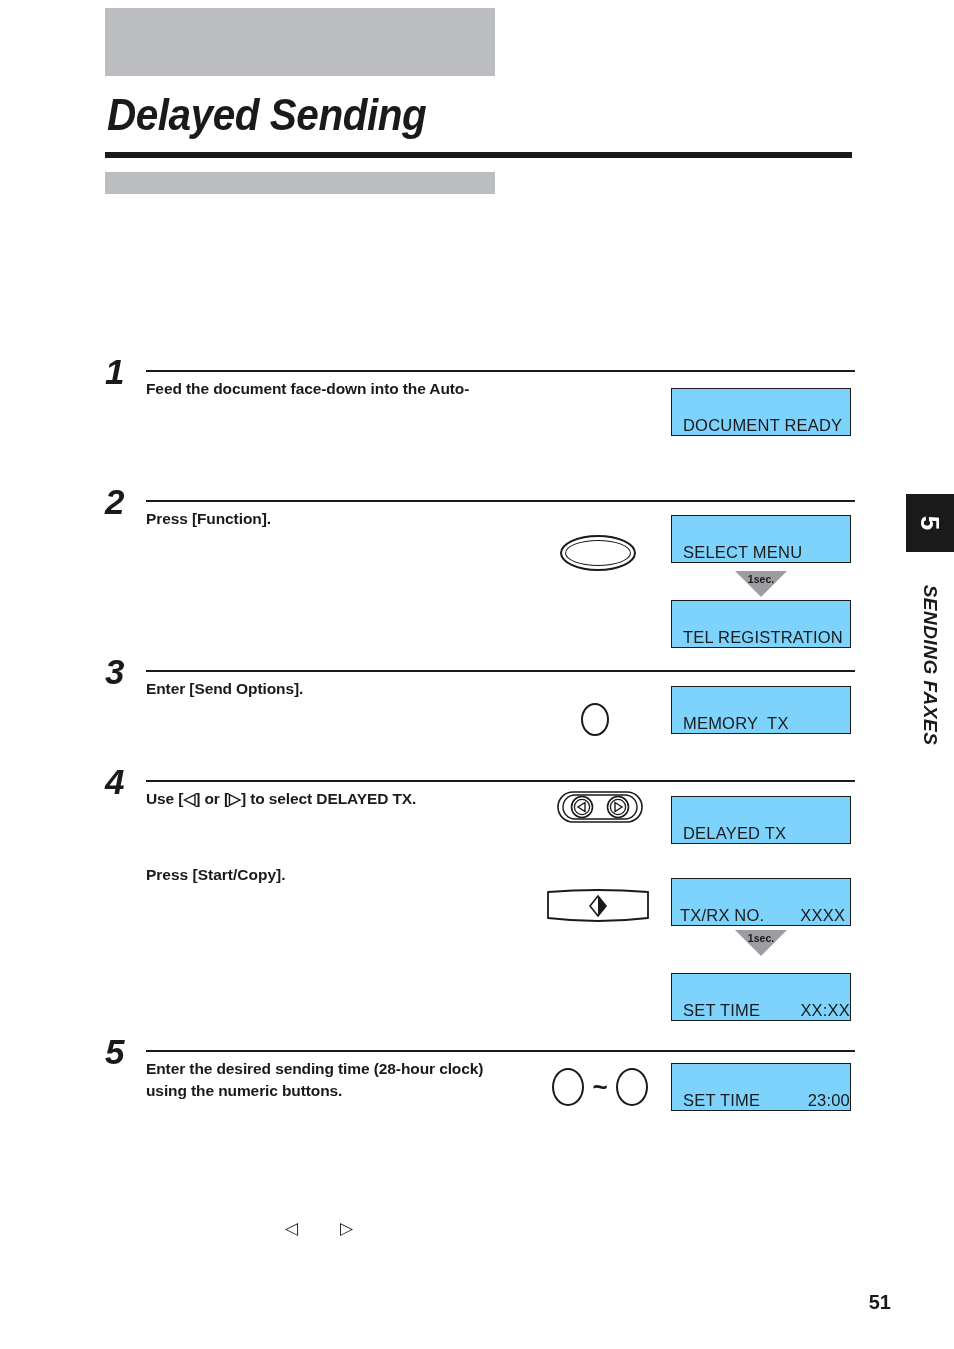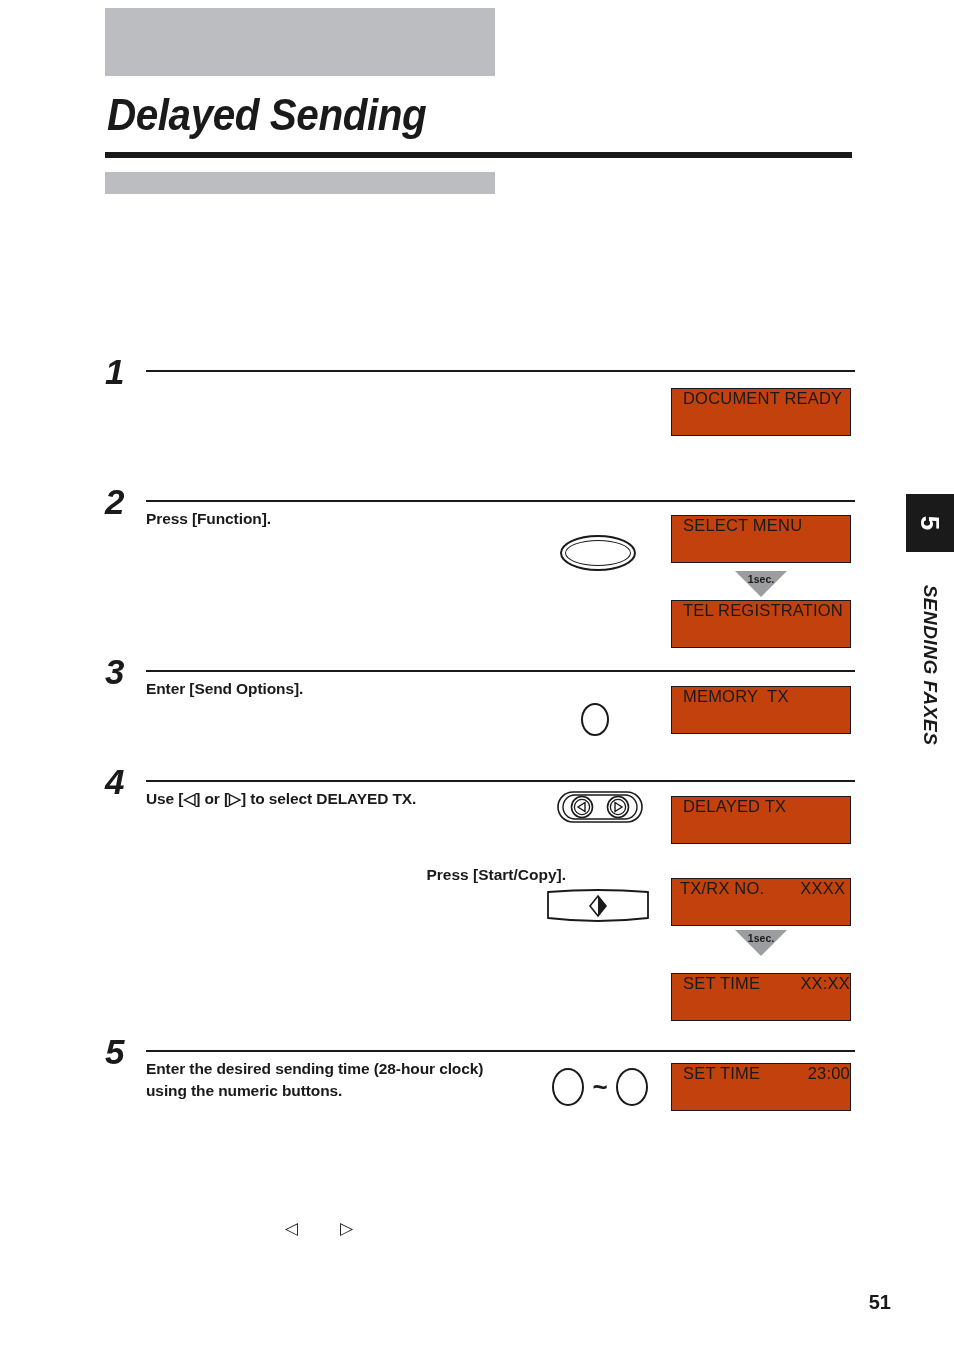--- a/index.html
+++ b/index.html
@@ -134,23 +134,23 @@
     line-height: 1.42;
     font-family: "Liberation Sans Narrow", "Liberation Sans", sans-serif;
     color: #1a1a1a;
   }
 
   
   .lcd {
     position: absolute;
     box-sizing: border-box;
     border: 1.6px solid #1a1a1a;
-    background: #c2410c;
+    background: #7dd3fc;
     display: flex;
-    align-items: flex-start;
+    align-items: flex-end;
     padding-left: 11px;
     font-size: 16.5px;
     letter-spacing: 0.2px;
     color: #1a1a1a;
     white-space: pre;
   }
   .lcd .u { text-underline-offset: 2px; margin-left: 21px; }
 
   
   .sec-arrow {
@@ -255,20 +255,21 @@
   <div class="side-tab-num">5</div>
 </div>
 <div class="side-tab-label">
   <span>SENDING FAXES</span>
 </div>
 
 <div class="step" style="top:370px;">
   <div class="step-rule"></div>
   <div class="step-num">1</div>
   <div class="step-text">
+    <div>Feed the document face-down into the Auto-</div>
   </div>
 </div>
 <div class="lcd" style="left:671px; top:388px; width:180px; height:48px;">
   <span>DOCUMENT READY</span>
 </div>
 
 <div class="step" style="top:500px;">
   <div class="step-rule"></div>
   <div class="step-num">2</div>
   <div class="step-text">
@@ -315,21 +316,21 @@
     <path d="M29 12.5 L22 17 L29 21.5 Z" fill="none" stroke="#1a1a1a" stroke-width="1.4"></path>
     <circle cx="62" cy="17" r="10.5" fill="#ffffff" stroke="#1a1a1a" stroke-width="1.6"></circle>
     <circle cx="62" cy="17" r="7.6" fill="#ffffff" stroke="#1a1a1a" stroke-width="1.3"></circle>
     <path d="M59 12.5 L66 17 L59 21.5 Z" fill="none" stroke="#1a1a1a" stroke-width="1.4"></path>
   </svg>
 </div>
 <div class="lcd" style="left:671px; top:796px; width:180px; height:48px;">
   <span>DELAYED TX</span>
 </div>
 
-<div class="substep-text" style="top:864px;text-align:right;">Press [Start/Copy].</div>
+<div class="substep-text" style="top:864px;">Press [Start/Copy].</div>
 <div class="startkey" style="left:545px; top:888px;">
   <svg width="106" height="36" viewBox="0 0 106 36">
     <path d="M3 4 Q53 0 103 4 L103 30 Q53 36 3 30 Z" fill="#ffffff" stroke="#1a1a1a" stroke-width="1.8"></path>
     <path d="M53 8 L61 18 L53 28 L45 18 Z" fill="#ffffff" stroke="#1a1a1a" stroke-width="1.6"></path>
     <path d="M53 8 L61 18 L53 28 Z" fill="#1a1a1a"></path>
   </svg>
 </div>
 <div class="lcd" style="left:671px; top:878px; width:180px; height:48px;padding-left:8px;">
   <span>TX/RX NO.</span>
   <span style="display:inline-block;width:36px;"></span>

